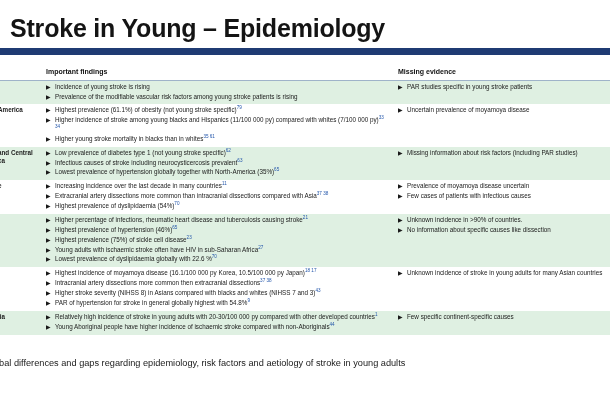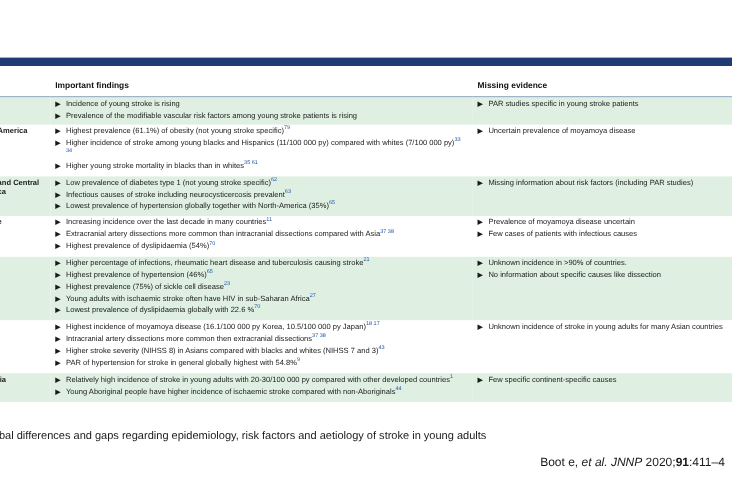--- a/index.html
+++ b/index.html
@@ -103,20 +103,21 @@
     white-space:nowrap;
   }
   .credit i{font-style:italic;}
   .credit b{font-weight:bold;}
 </style>
 </head>
 <body>
 
 <div class="slide">
 
+  <div class="title">Stroke in Young – Epidemiology</div>
   <div class="title-rule"></div>
 
   <table class="tbl">
     <colgroup>
       <col class="col-region">
       <col class="col-find">
       <col class="col-miss">
     </colgroup>
     <tbody id="tbody-root">
       <tr class="hdr">
@@ -230,19 +231,13 @@
             <ul class="bul">
               <li><span class="arw">▶</span><span>Few specific continent-specific causes</span></li>
             </ul>
           </td>
         </tr>
       </tbody>
   </table>
 
   <div class="caption">obal differences and gaps regarding epidemiology, risk factors and aetiology of stroke in young adults</div>
 
-  <div class="credit">
-    <span>Boot e,</span>
-    <i>et al.</i>
-    <i>JNNP</i>
-    <span>2020;</span><b>91</b><span>:411–4</span>
-  </div>
 </div>
 
 </body></html>

